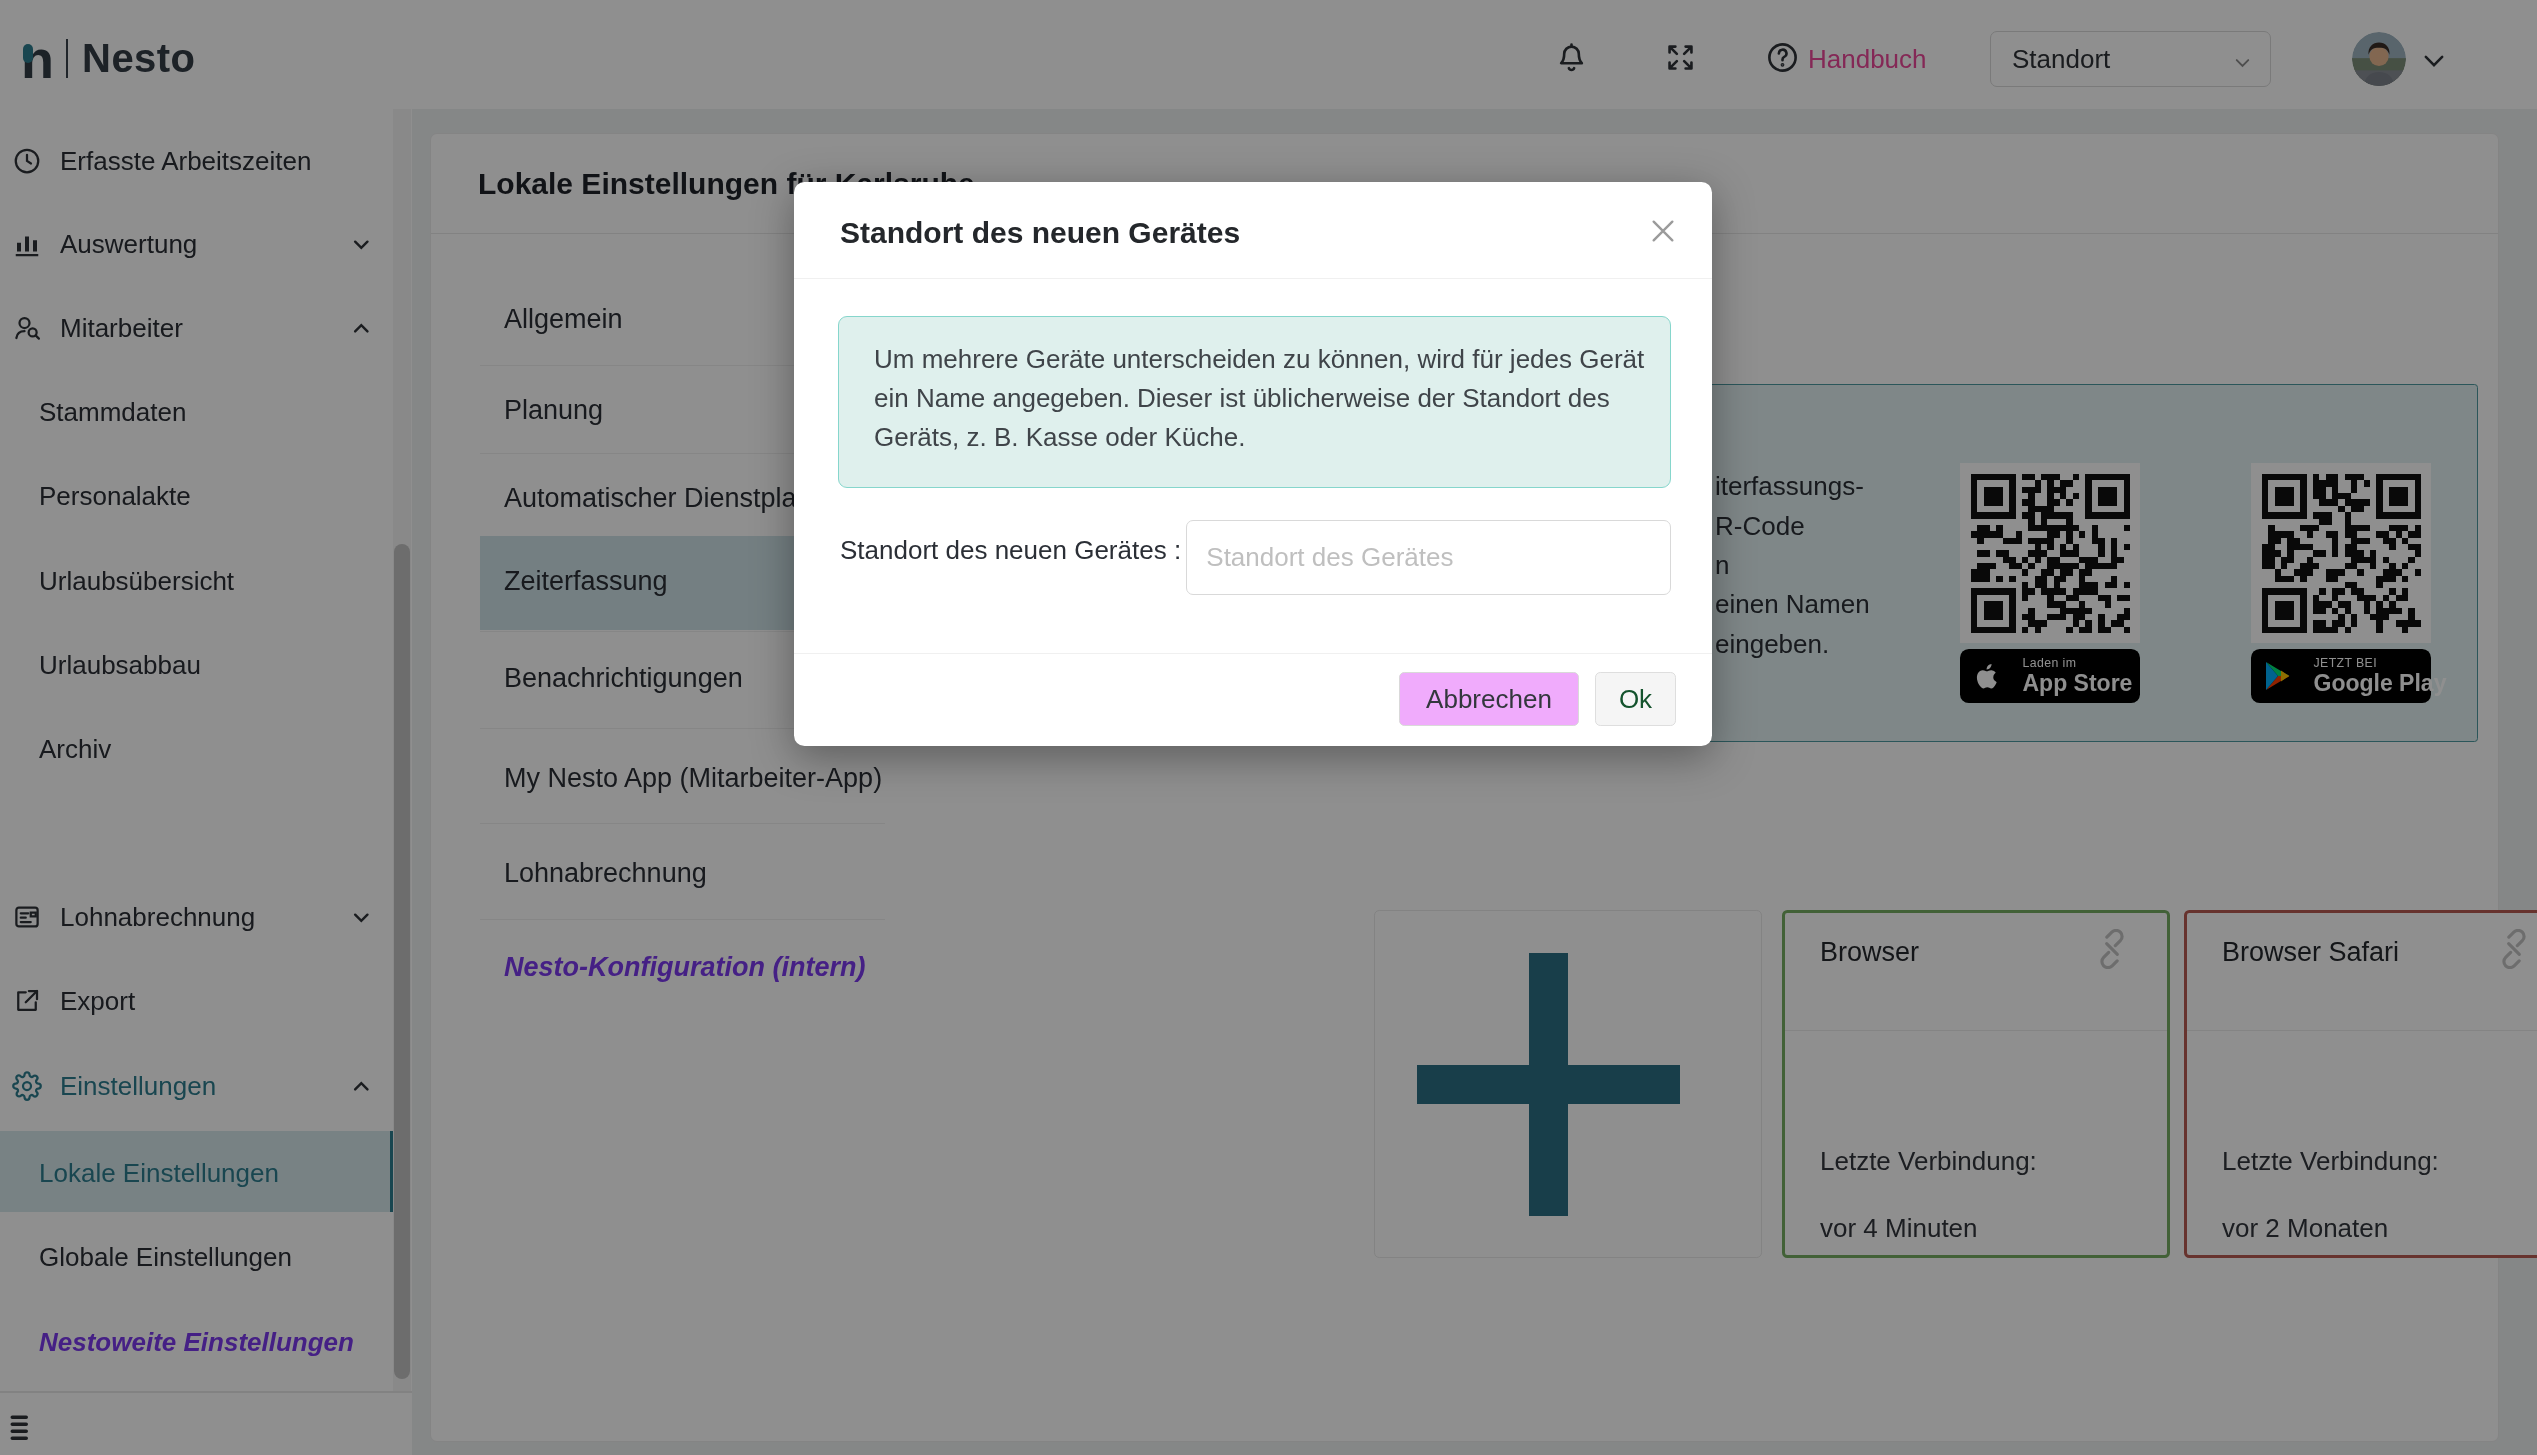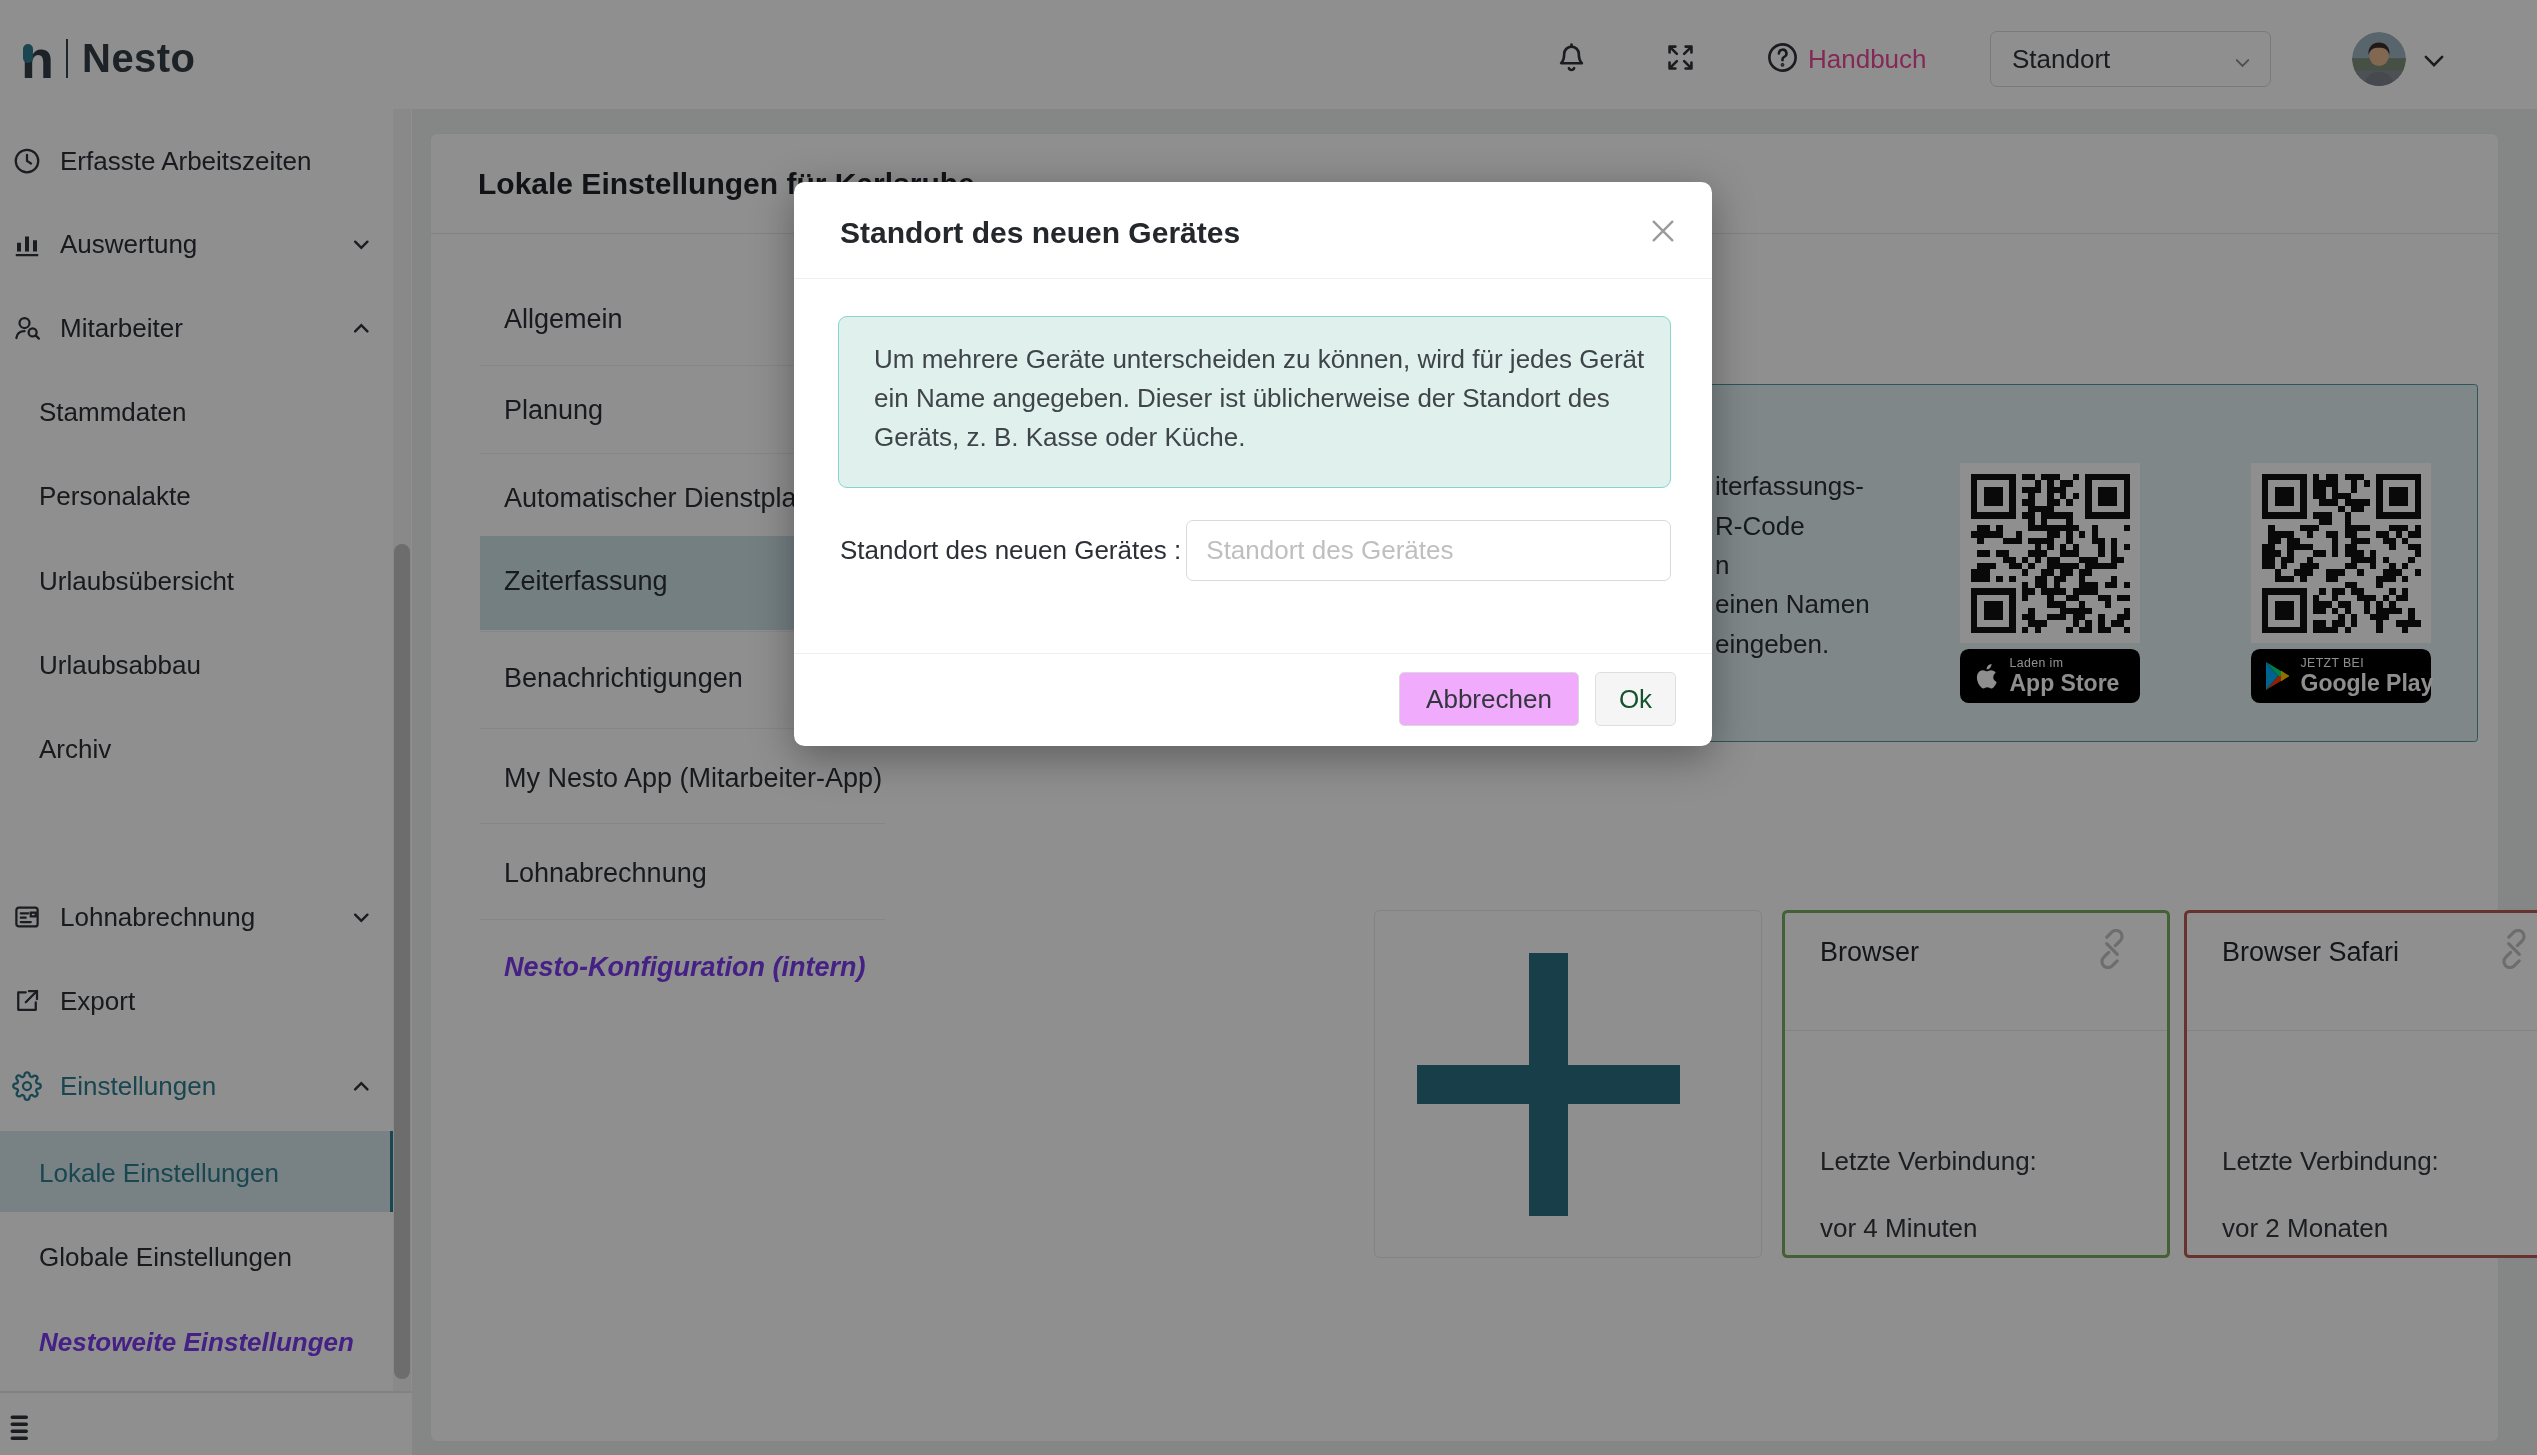--- a/index.html
+++ b/index.html
@@ -59,21 +59,21 @@
   .tab{position:absolute;left:49px;width:405px;height:88px;display:flex;align-items:center;padding-left:24px;font-size:27px;color:var(--ink);cursor:pointer;white-space:nowrap;z-index:2;}
   .tab.internal{color:var(--purple);font-weight:700;font-style:italic;}
   .tab-sel-bg{position:absolute;left:49px;top:402px;width:405px;height:94px;background:var(--sel-tab);z-index:1;}
   .tab-div{position:absolute;left:49px;width:405px;height:0.9px;background:#efefef;}
 
   
   .qr-panel{position:absolute;left:514px;top:250px;width:1533px;height:358px;background:var(--panel-bg);border:1.8px solid var(--panel-border);border-radius:3.5px;}
   .frag{position:absolute;left:769px;height:32px;display:flex;align-items:center;font-size:26px;color:var(--ink);white-space:nowrap;}
   .qr-tile{position:absolute;top:78px;width:180px;height:180px;background:#fff;padding:10.5px;}
   .qr-tile svg{width:100%;height:100%;}
-  .store-badge{position:absolute;top:264px;width:180px;height:54px;background:#000;border-radius:8.8px;display:flex;align-items:center;padding:0 10.5px;gap:7px;cursor:pointer;}
+  .store-badge{position:absolute;top:264px;width:180px;height:54px;background:#000;border-radius:8.8px;display:flex;align-items:center;padding:0 10.5px;gap:20px;cursor:pointer;}
   .store-badge svg{width:32px;height:32px;flex:0 0 auto;}
   .store-badge .b-txt{display:flex;flex-direction:column;color:#fff;line-height:1;}
   .store-badge .b1{font-size:12.3px;margin-bottom:2.6px;letter-spacing:0.4px;}
   .store-badge .b2{font-size:23px;font-weight:600;white-space:nowrap;}
 
   
   .dev-card{position:absolute;top:776px;width:388px;height:348px;background:#fff;border-radius:5.3px;}
   .add-card{left:943px;border:1.8px solid #e9e9e9;cursor:pointer;}
   .plus-v{position:absolute;left:154px;top:42px;width:39px;height:263px;background:var(--plus);}
   .plus-h{position:absolute;left:42px;top:154px;width:263px;height:39px;background:var(--plus);}
@@ -88,21 +88,21 @@
 
   
   .overlay{position:absolute;left:0;top:0;width:2538px;height:1456px;background:rgba(0,0,0,0.44);z-index:40;}
   .modal{position:absolute;left:794px;top:182px;width:918px;height:564px;background:#fff;border-radius:10.5px;box-shadow:0 10.5px 42px rgba(0,0,0,.35);z-index:50;}
   .m-title{position:absolute;left:46px;top:32px;height:37px;display:flex;align-items:center;font-size:30px;font-weight:700;color:#24272b;white-space:nowrap;}
   .m-close{position:absolute;right:33px;top:33px;width:32px;height:32px;color:#9b9b9b;cursor:pointer;}
   .m-head-div{position:absolute;left:0;top:96px;width:100%;height:0.9px;background:#f0f0f0;}
   .m-info{position:absolute;left:44px;top:134px;width:833px;height:172px;background:var(--info-bg);border:1.8px solid var(--info-border);border-radius:9px;padding:23px 35px;text-align:right;}
   .m-info .il{height:39px;display:flex;align-items:center;font-size:26px;color:#3f4449;white-space:nowrap;}
   .m-label{position:absolute;left:46px;top:352px;height:32px;display:flex;align-items:center;font-size:26px;color:#2b2f36;white-space:nowrap;}
-  .m-input{position:absolute;left:392px;top:338px;width:485px;height:61px;border:1.8px solid #d9d9d9;border-radius:7px;font-size:26px;color:#333;padding:0 19.3px;font-family:"Liberation Sans",sans-serif;outline:none;}
+  .m-input{position:absolute;left:392px;top:338px;width:485px;height:75px;border:1.8px solid #d9d9d9;border-radius:7px;font-size:26px;color:#333;padding:0 19.3px;font-family:"Liberation Sans",sans-serif;outline:none;}
   .m-input::placeholder{color:#bfbfbf;}
   .m-foot-div{position:absolute;left:0;top:471px;width:100%;height:0.9px;background:#f0f0f0;}
   .btn{position:absolute;top:490px;height:54px;border-radius:5.3px;font-size:26px;display:flex;align-items:center;justify-content:center;cursor:pointer;font-family:"Liberation Sans",sans-serif;}
   .btn-cancel{left:605px;width:180px;background:#f0abfc;border:1.8px solid #d9d9d9;color:#33373d;}
   .btn-ok{left:801px;width:81px;background:#f5f5f5;border:1.8px solid #dedede;color:#14532d;cursor:not-allowed;}
 </style>
 </head>
 <body>
 
 <div id="screen">

